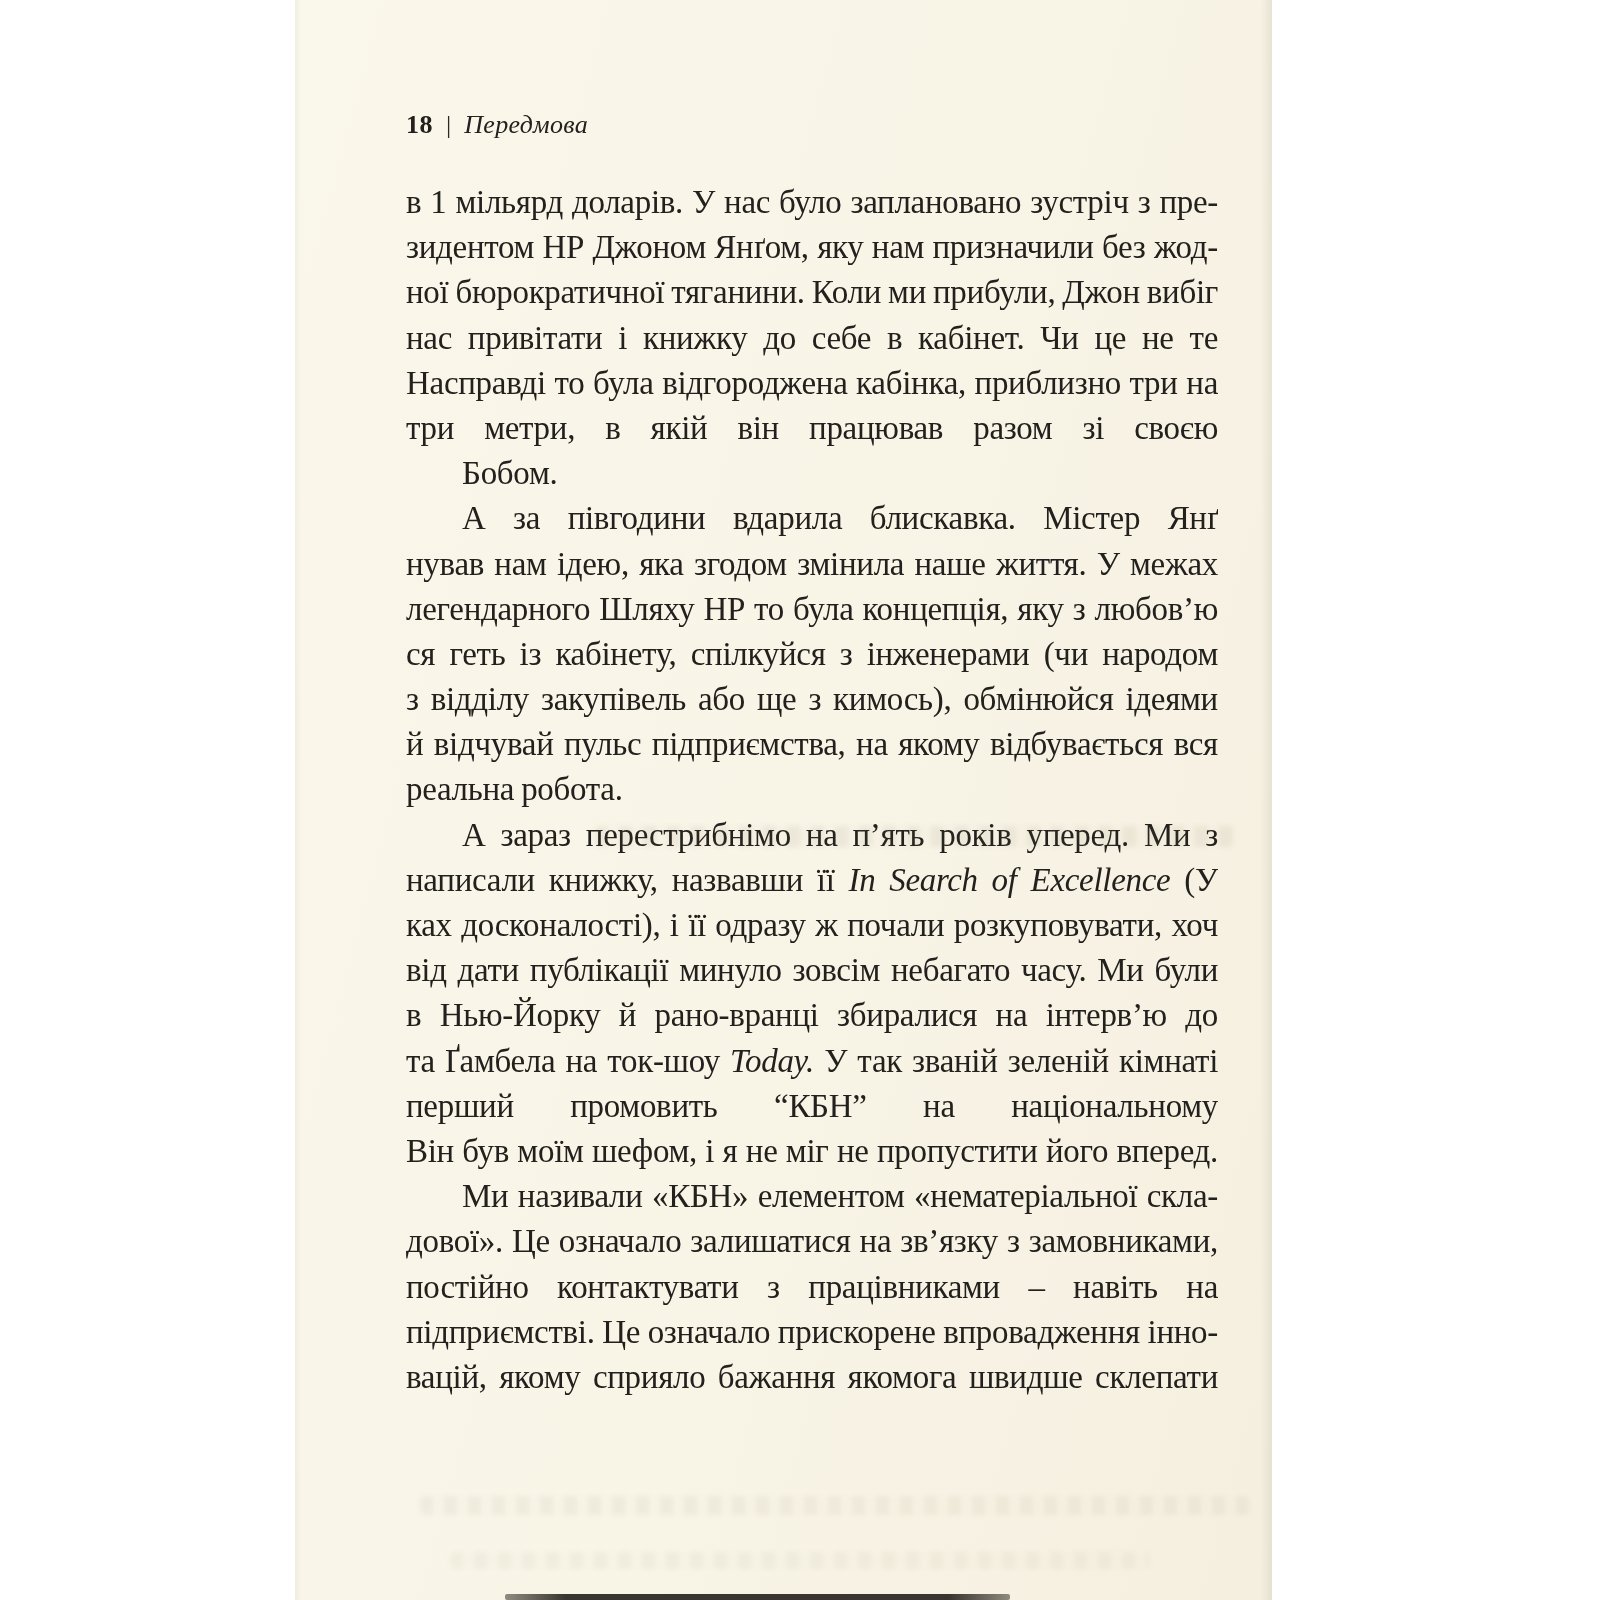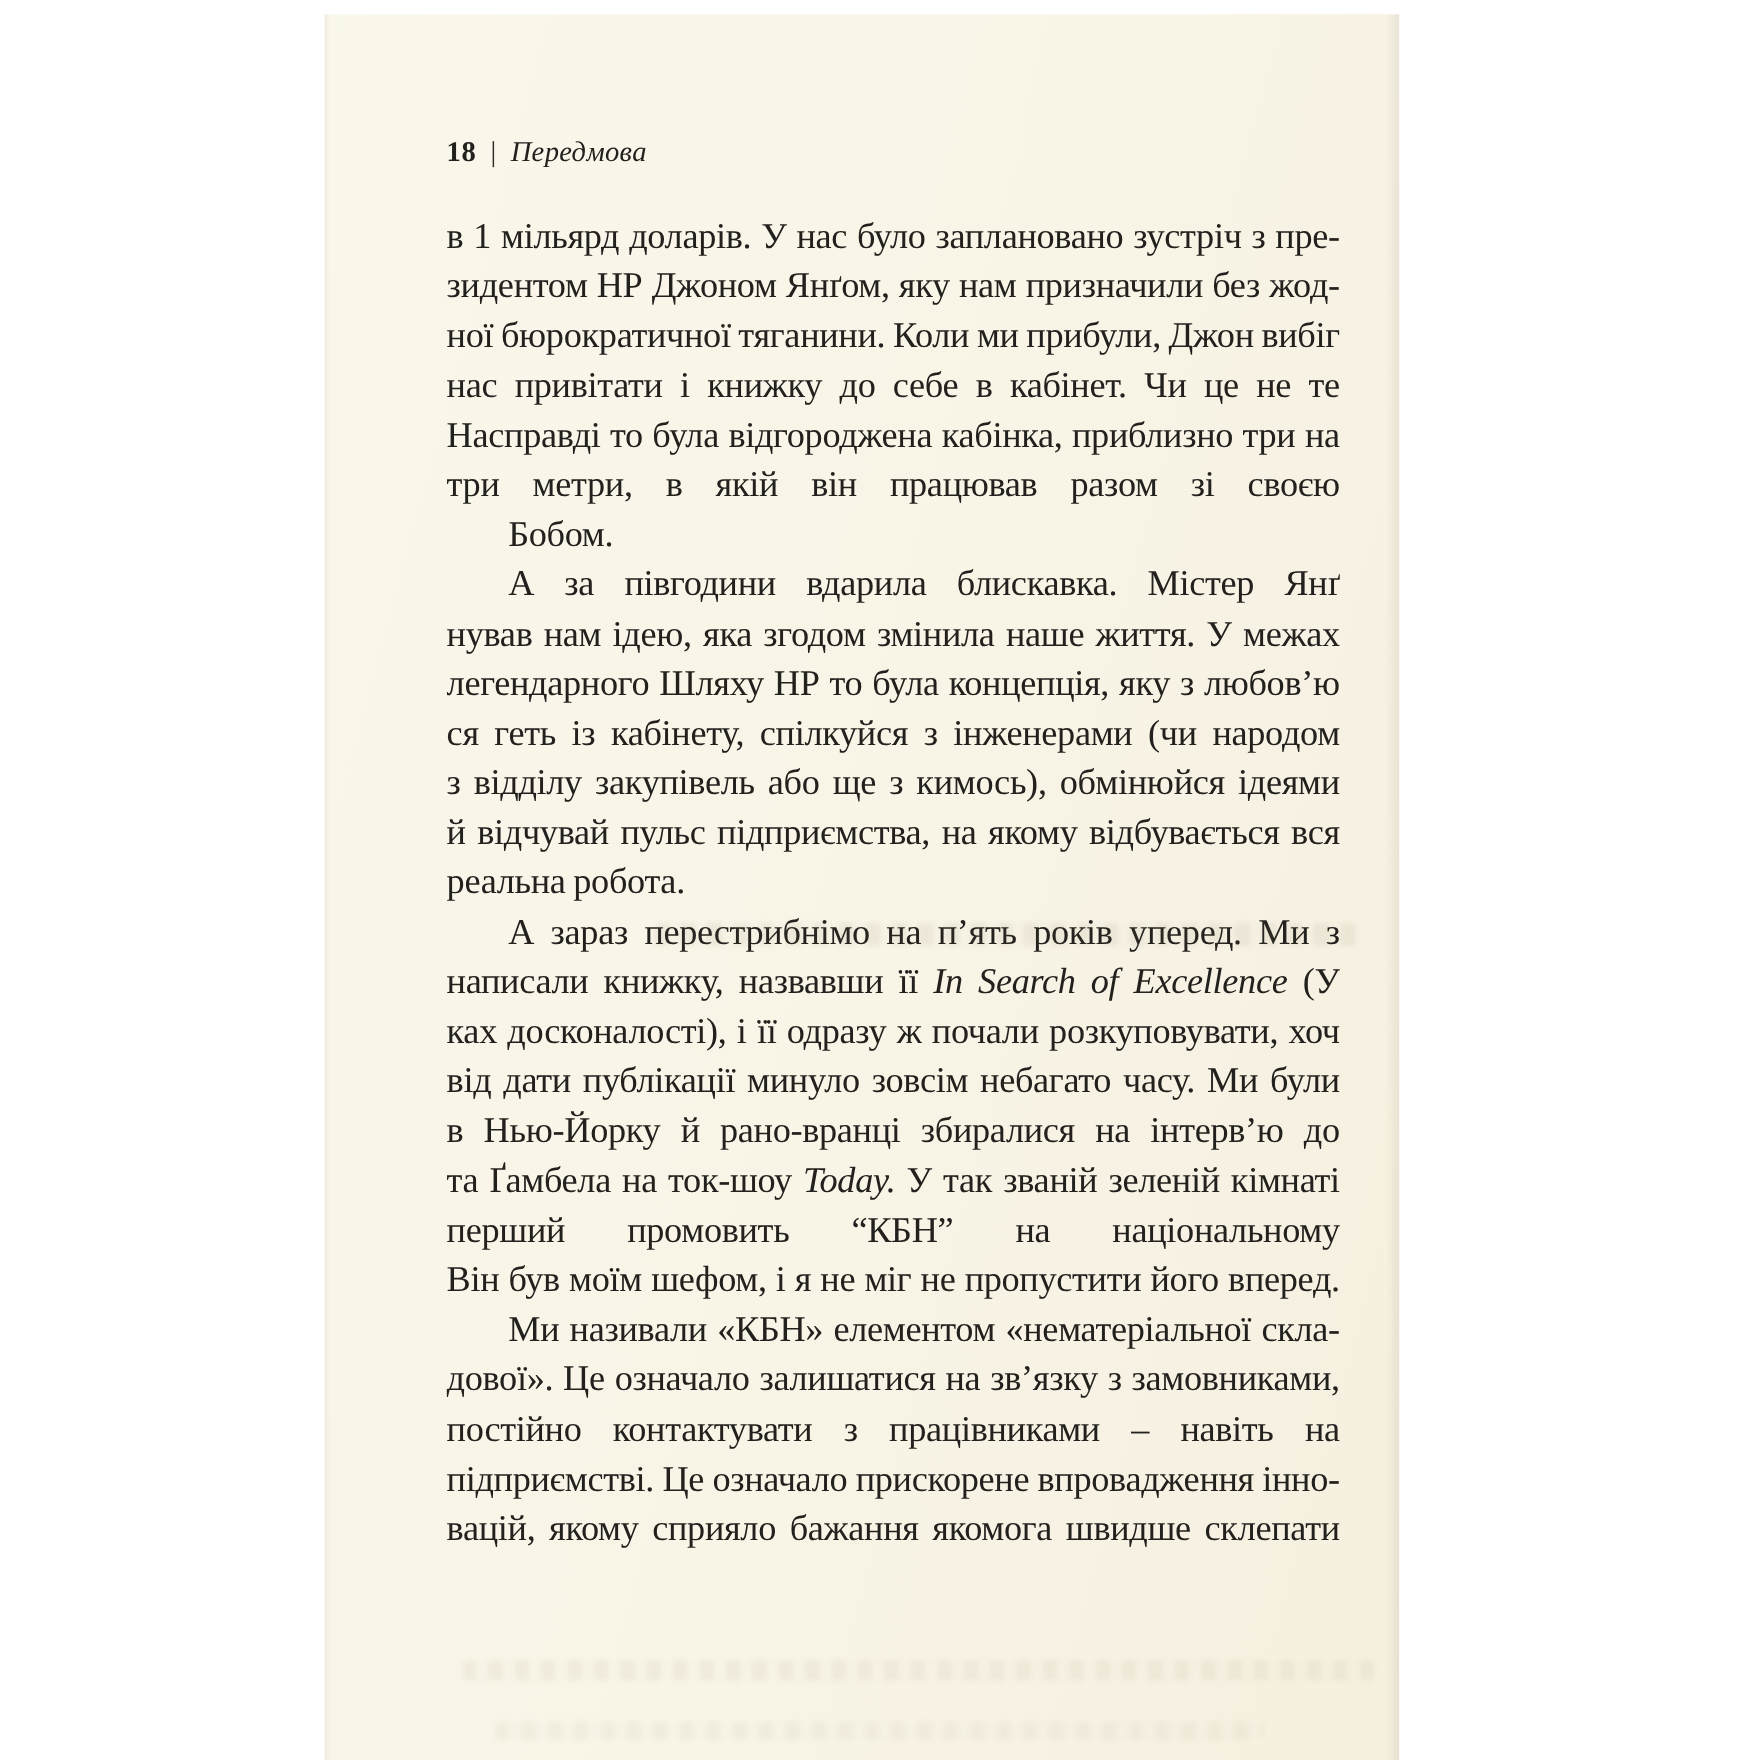--- a/index.html
+++ b/index.html
@@ -2,21 +2,21 @@
 <html><head>
 <meta charset="utf-8">
 <style>
   html, body {
     margin: 0; padding: 0;
     width: 1600px; height: 1600px;
     background: #ffffff;
     overflow: hidden;
     font-family: "Liberation Serif", "DejaVu Serif", serif;
   }
-  .stage { position: relative; width: 1600px; height: 1304px; margin-top: 13px; }
+  .stage { position: relative; width: 1600px; height: 1304px; }
 
   
   .scan-page {
     position: absolute;
     left: 295px; top: 0;
     width: 977px; height: 1600px;
     background: linear-gradient(105deg, #faf7eb 0%, #f8f4e6 55%, #f5efdf 100%);
   }
   .scan-page::after {
     content: "";

